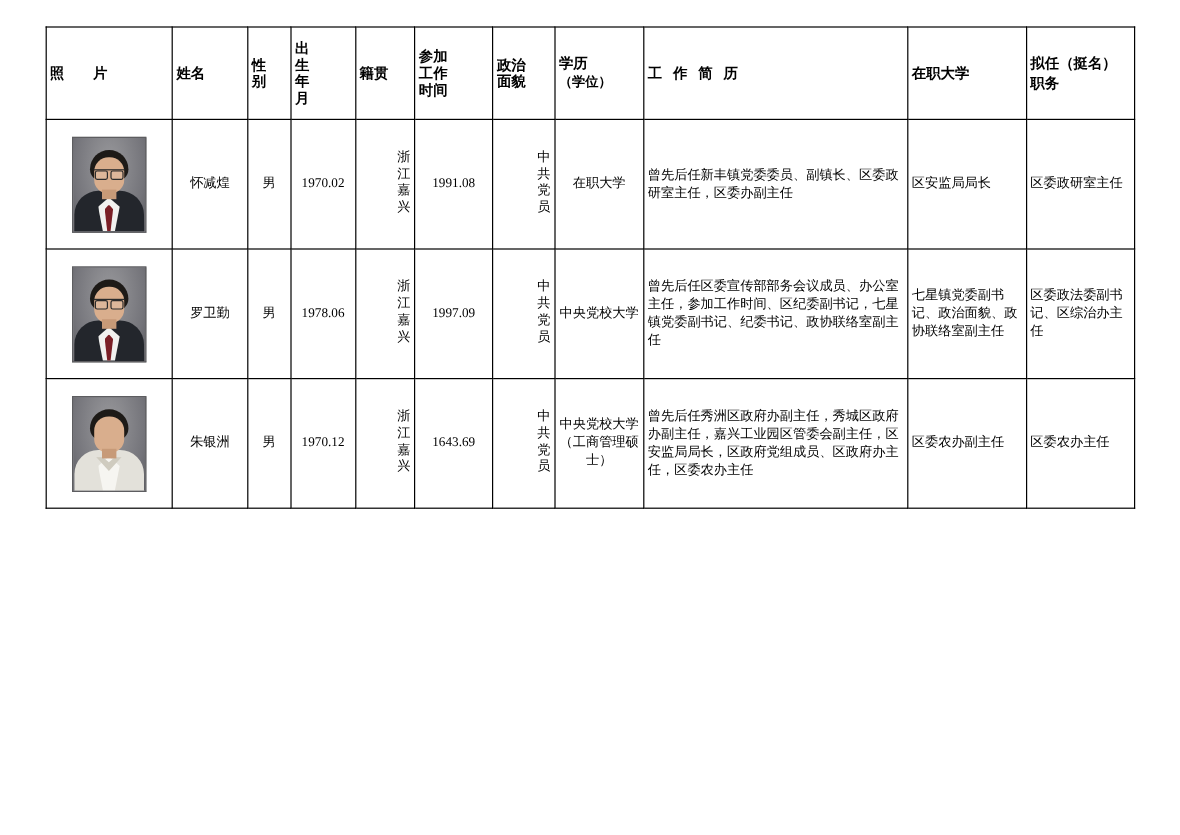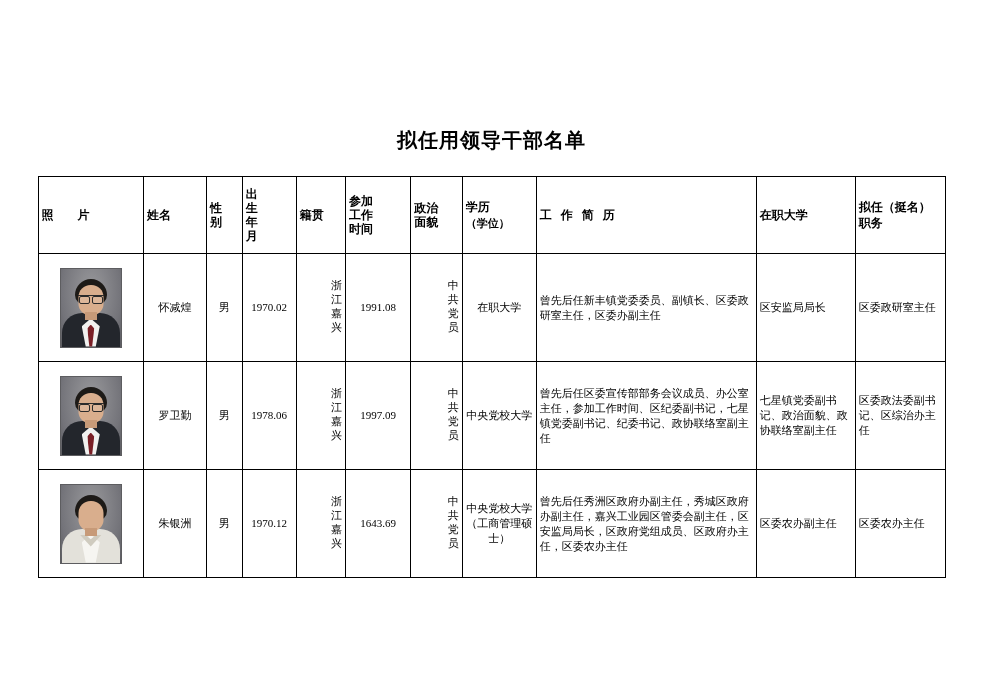--- a/index.html
+++ b/index.html
@@ -203,21 +203,20 @@
     height: 12px;
     background: #cfcbbf;
     clip-path: polygon(50% 100%, 0 0, 24% 0, 50% 40%, 76% 0, 100% 0);
   }
 </style>
 </head>
 <body>
 
 <div class="page">
 
-  <div class="doc-title">拟任用领导干部名单</div>
 
   <div class="table-wrap">
     <table class="roster">
       <colgroup>
         <col style="width:94px">
         <col style="width:56px">
         <col style="width:32px">
         <col style="width:48px">
         <col style="width:44px">
         <col style="width:58px">

